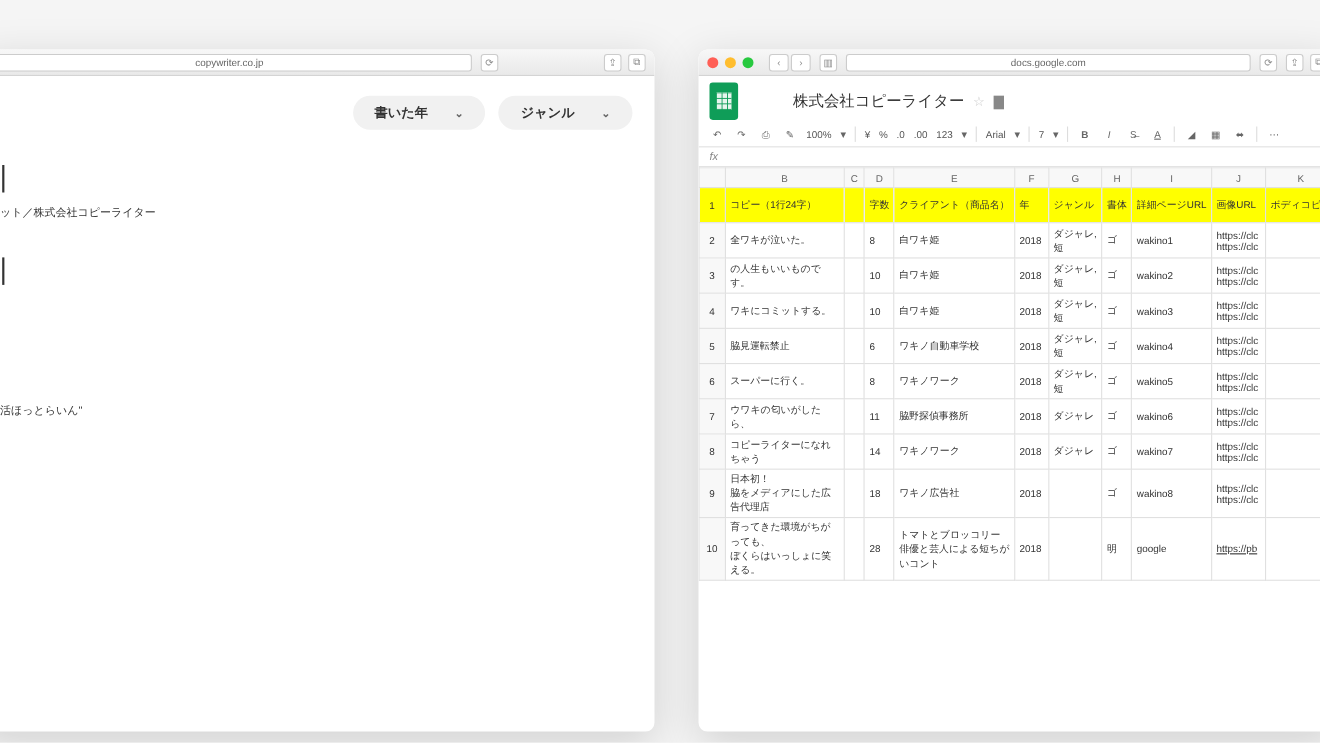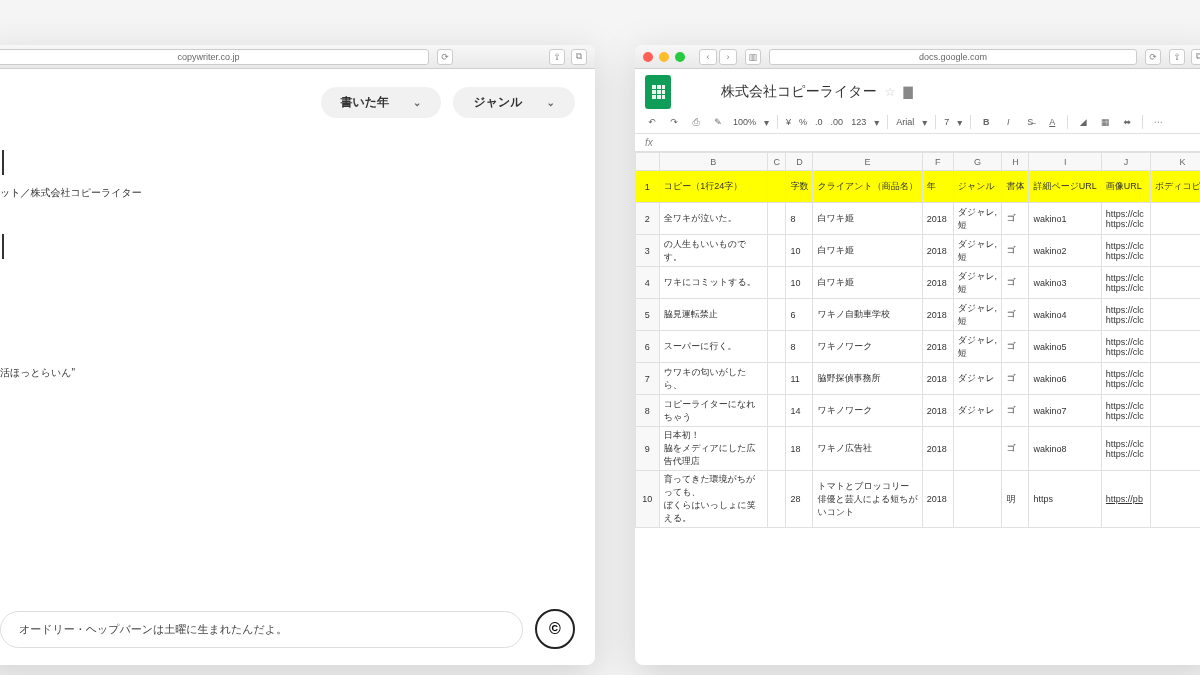--- a/index.html
+++ b/index.html
@@ -131,24 +131,20 @@
     <div class="headline"><span class="cursor-bar"></span></div>
     <div class="subline"></div>
     <div style="height:36px"></div>
 
     <div style="height:40px"></div>
 
     <div class="subline">活ほっとらいん"</div>
     <div style="height:18px"></div>
 
 
-    <div class="bottom-bar">
-      <div class="suggest">オードリー・ヘップバーンは土曜に生まれたんだよ。</div>
-      <div class="round-btn">©</div>
-    </div>
   </div>
 </div>
 
 <div class="window window-right">
   <div class="chrome">
     <div class="traffic">
       <div class="tl r"></div>
       <div class="tl y"></div>
       <div class="tl g"></div>
     </div>
@@ -363,21 +359,21 @@
             <tr>
               <td class="rowhdr">10</td>
               <td class="" style="white-space:pre-line">育ってきた環境がちがっても、
 ぼくらはいっしょに笑える。</td>
               <td class="" style="white-space:pre-line"></td>
               <td class="" style="white-space:pre-line">28</td>
               <td class="" style="white-space:pre-line">トマトとブロッコリー 俳優と芸人による短ちがいコント</td>
               <td class="" style="white-space:pre-line">2018</td>
               <td class="" style="white-space:pre-line"></td>
               <td class="" style="white-space:pre-line">明</td>
-              <td class="" style="white-space:pre-line">https</td>
+              <td class="" style="white-space:pre-line">google</td>
               <td class="linkish" style="white-space:pre-line">https://pb</td>
               <td class="" style="white-space:pre-line"></td>
             </tr>
           </tbody>
         </table>
     </div>
   </div>
 </div>
 
 </body></html>

